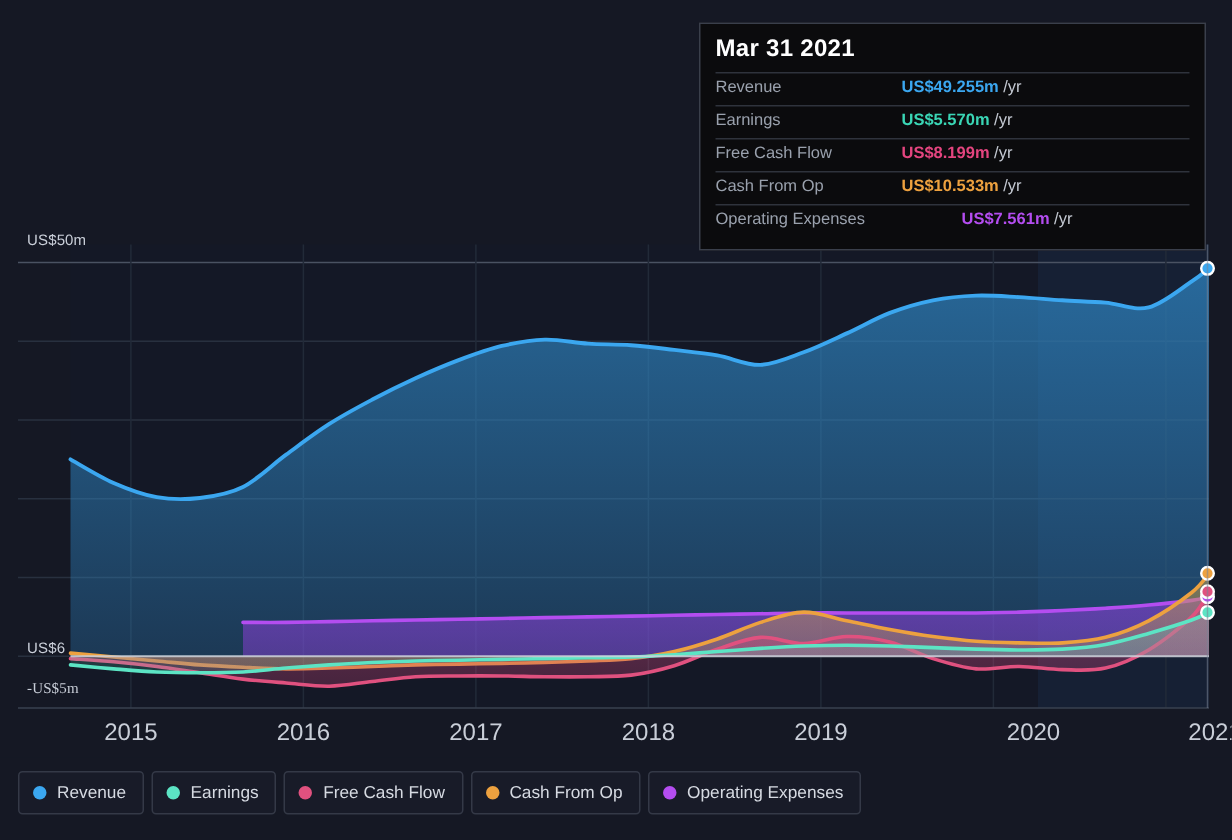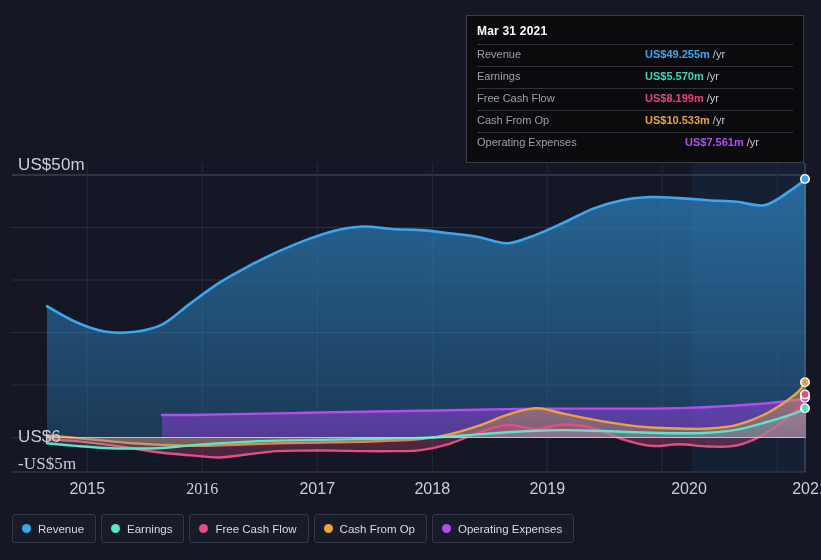--- a/index.html
+++ b/index.html
@@ -32,21 +32,21 @@
     position: absolute;
     left: 0; top: 0;
     width: 821px;
     height: 505px;
     display: block;
   }
 
   
   .axis-label {
     position: absolute;
-    font-size: 17px;
+    font-size: 10px;
     color: #c9ced8;
     letter-spacing: .1px;
     white-space: nowrap;
     pointer-events: none;
   }
   .y-lab-50 { left: 18px; top: 155px; }
   .y-lab-0  { left: 18px; top: 427px; }
   .y-lab-n5 { left: 18px; top: 454px; font-family: Liberation Serif, serif; }
 
   .x-lab {
@@ -66,21 +66,21 @@
     width: 338px;
     background: #0b0b0d;
     border: 1px solid #3a3f4b;
     box-sizing: border-box;
     padding: 7px 10px 8px 10px;
     font-size: 11px;
   }
   .tt-title {
     color: #ffffff;
     font-weight: bold;
-    font-size: 12px;
+    font-size: 16px;
     padding: 1px 0 6px 0;
     letter-spacing: .2px;
   }
   .tt-row {
     display: flex;
     align-items: baseline;
     border-top: 1px solid #2f333c;
     padding: 3px 0 3px 0;
     min-height: 15px;
   }
@@ -88,21 +88,20 @@
   .tt-key {
     width: 124px;
     color: #9aa1ad;
     flex: none;
     font-size: 11px;
   }
   .tt-val {
     font-weight: bold;
     font-size: 11px;
     white-space: nowrap;
-    margin-left: 44px;
   }
   .tt-suffix {
     color: #c4c9d2;
     font-weight: normal;
     font-size: 11px;
     margin-left: 3px;
   }
 
   
   .legend {
@@ -209,21 +208,21 @@
         <line x1="805" y1="163" x2="805" y2="472" stroke="#7b8496" stroke-width="1" opacity="0.55"></line>
       </svg>
   </div>
 
   <div class="axis-label y-lab-50">US$50m</div>
   <div class="axis-label y-lab-0">US$6</div>
   <div class="axis-label y-lab-n5">-US$5m</div>
 
   <div id="xLabels">
       <div class="x-lab" style="left: 87.25px;">2015</div>
-      <div class="x-lab" style="left: 202.25px; font-family: Liberation Serif, serif;">2016</div>
+      <div class="x-lab" style="left: 202.25px;">2016</div>
       <div class="x-lab" style="left: 317.25px;">2017</div>
       <div class="x-lab" style="left: 432.25px;">2018</div>
       <div class="x-lab" style="left: 547.25px;">2019</div>
       <div class="x-lab" style="left: 689px;">2020</div>
       <div class="x-lab" style="left: 810px;">2021</div>
     </div>
 
   <div class="tooltip">
     <div class="tt-title">Mar 31 2021</div>
     <div id="ttRows">

